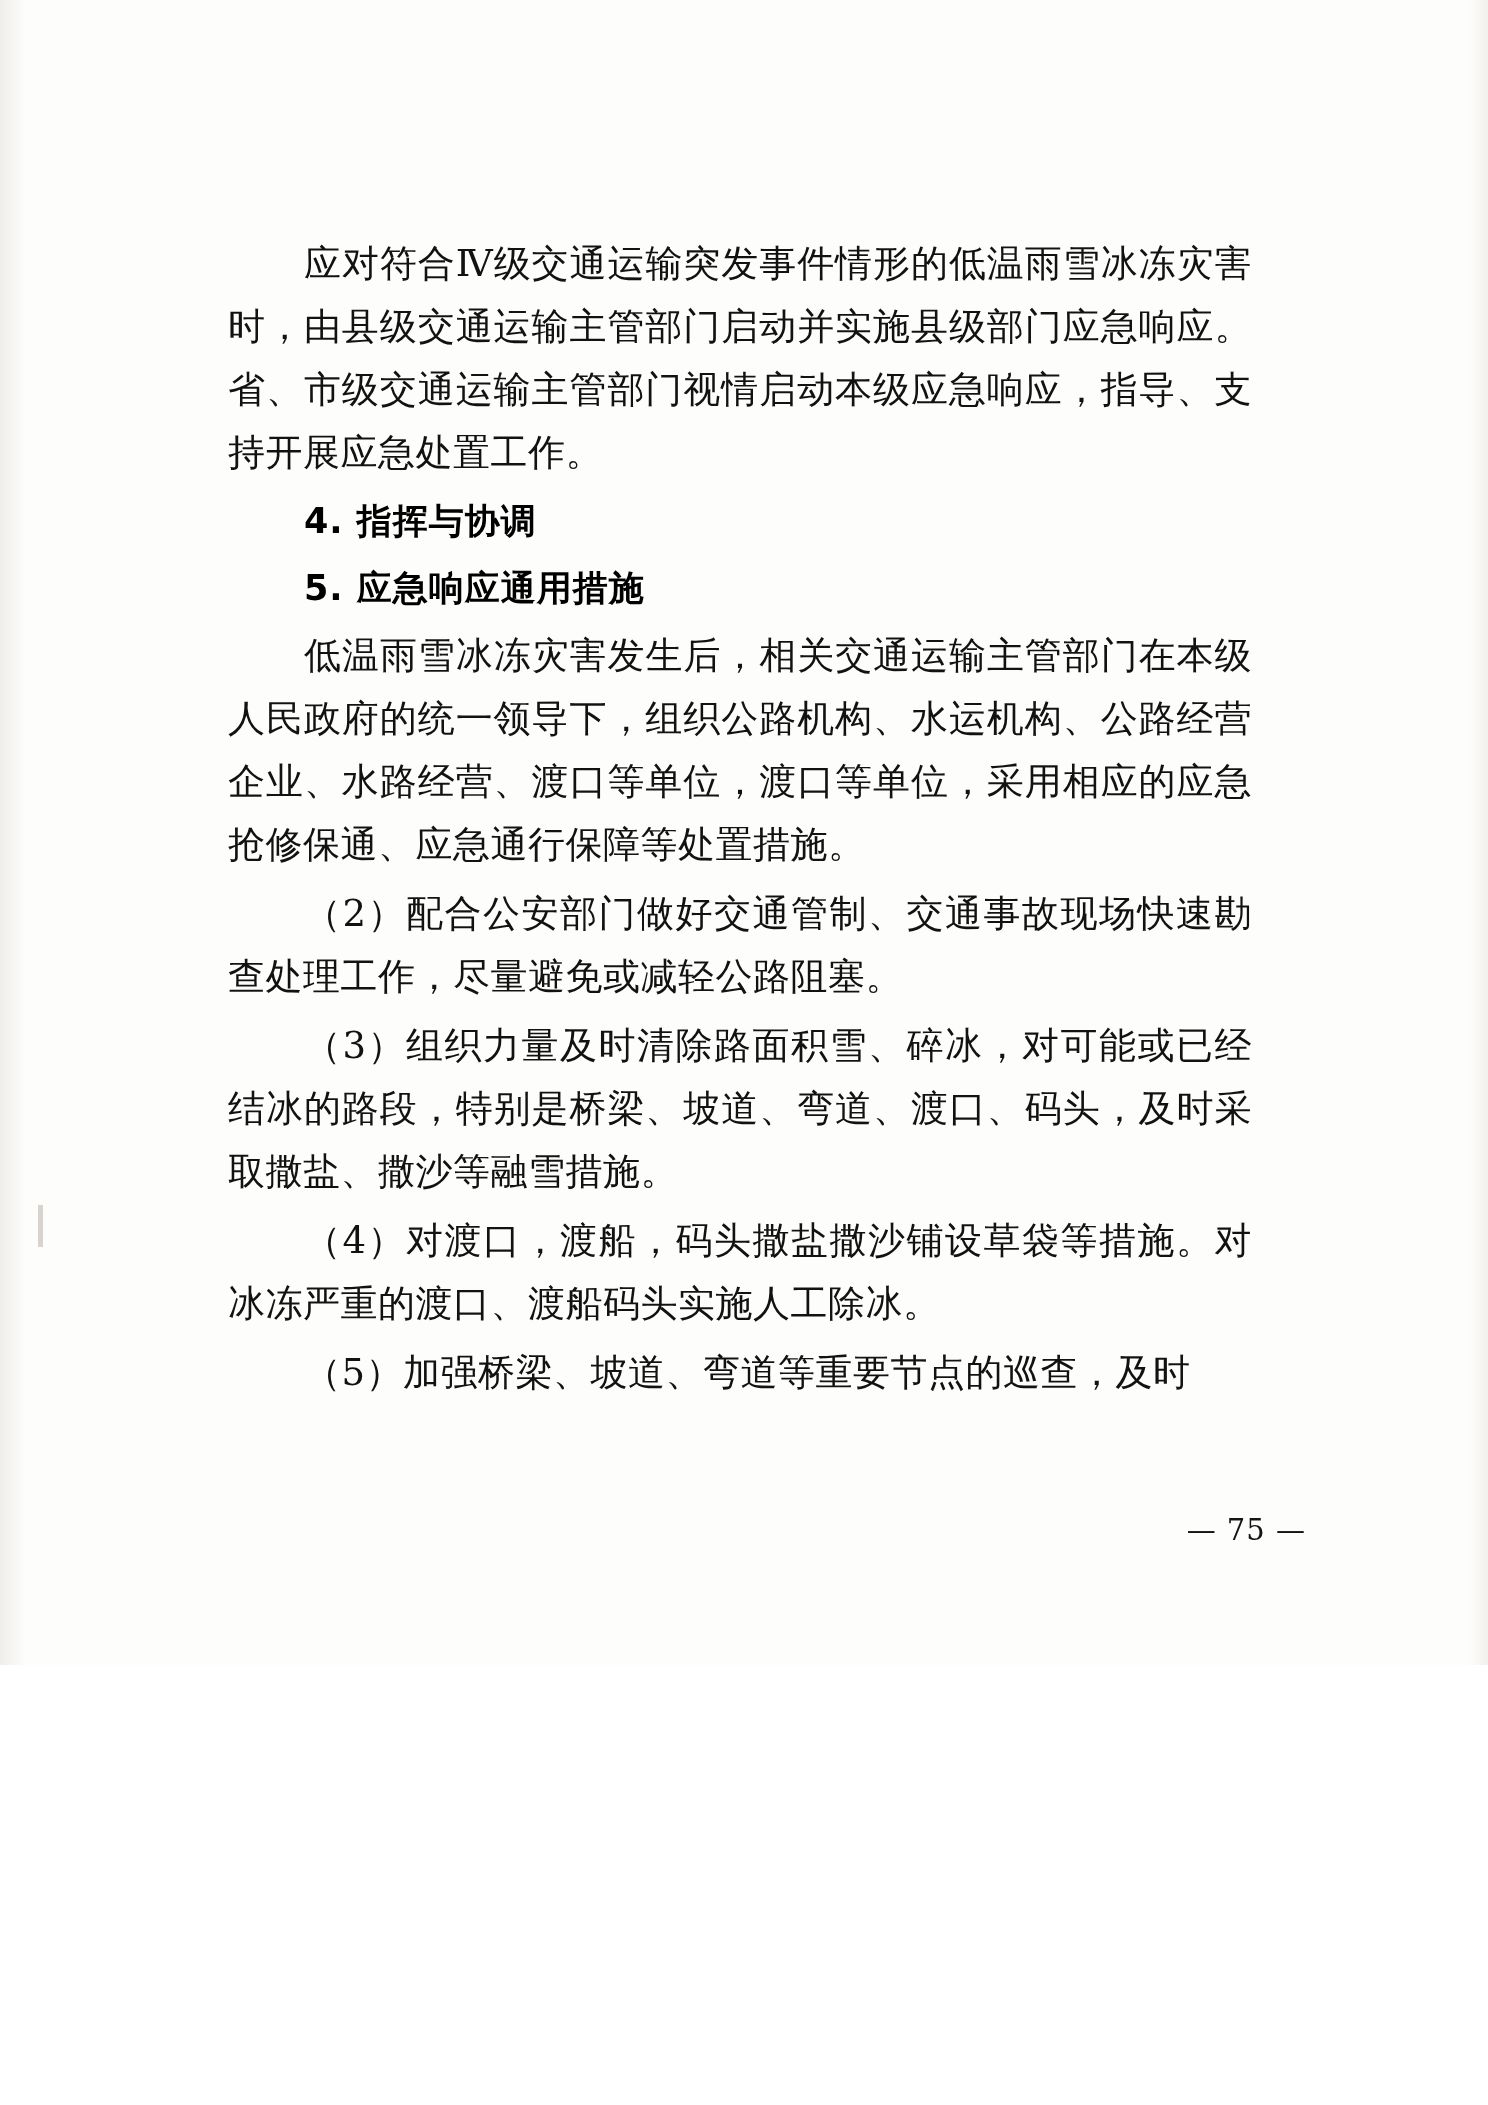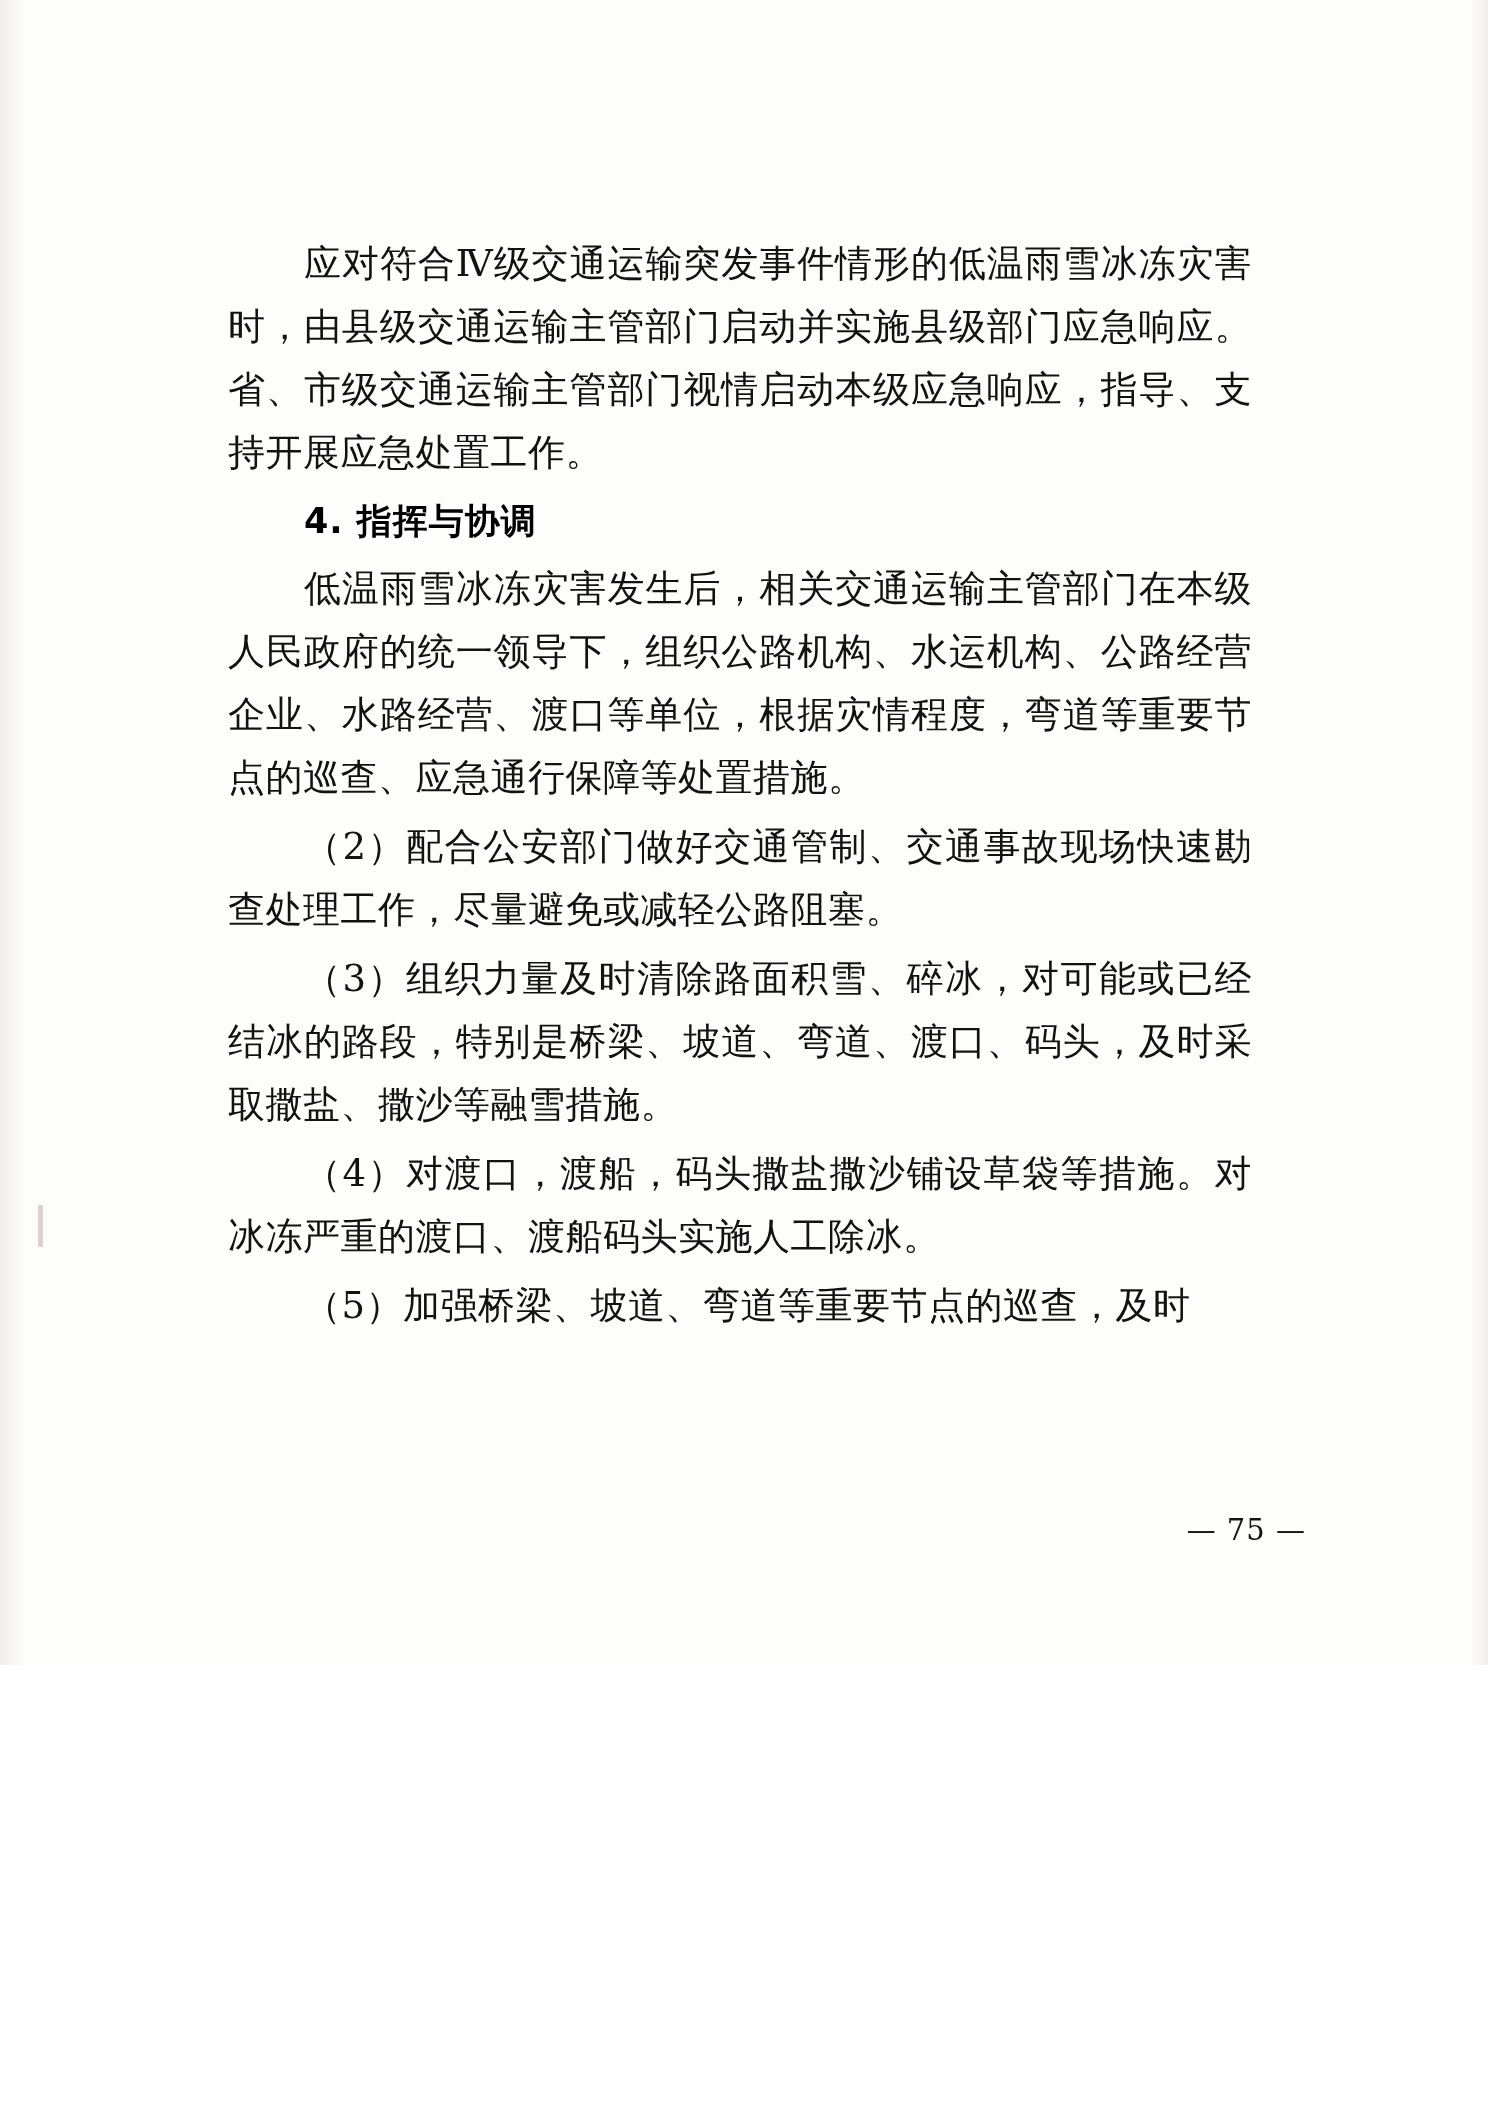--- a/index.html
+++ b/index.html
@@ -91,22 +91,23 @@
 
   <div class="marginal-mark"></div>
 
   <div class="content">
 
     <p class="body-text indent">应对符合Ⅳ级交通运输突发事件情形的低温雨雪冰冻灾害时，由县级交通运输主管部门启动并实施县级部门应急响应。省、市级交通运输主管部门视情启动本级应急响应，指导、支持开展应急处置工作。</p>
 
     <h3 class="heading">4. 指挥与协调</h3>
 
 
+    <h3 class="heading">5. 应急响应通用措施</h3>
 
-    <p class="body-text indent">低温雨雪冰冻灾害发生后，相关交通运输主管部门在本级人民政府的统一领导下，组织公路机构、水运机构、公路经营企业、水路经营、渡口等单位，根据灾情程度，弯道等重要节点的巡查、应急通行保障等处置措施。</p>
+    <p class="body-text indent">低温雨雪冰冻灾害发生后，相关交通运输主管部门在本级人民政府的统一领导下，组织公路机构、水运机构、公路经营企业、水路经营、渡口等单位，渡口等单位，采用相应的应急抢修保通、应急通行保障等处置措施。</p>
 
 
     <p class="body-text indent">（2）配合公安部门做好交通管制、交通事故现场快速勘查处理工作，尽量避免或减轻公路阻塞。</p>
 
     <p class="body-text indent">（3）组织力量及时清除路面积雪、碎冰，对可能或已经结冰的路段，特别是桥梁、坡道、弯道、渡口、码头，及时采取撒盐、撒沙等融雪措施。</p>
 
     <p class="body-text indent">（4）对渡口，渡船，码头撒盐撒沙铺设草袋等措施。对冰冻严重的渡口、渡船码头实施人工除冰。</p>
 
     <p class="body-text indent">（5）加强桥梁、坡道、弯道等重要节点的巡查，及时</p>
 

